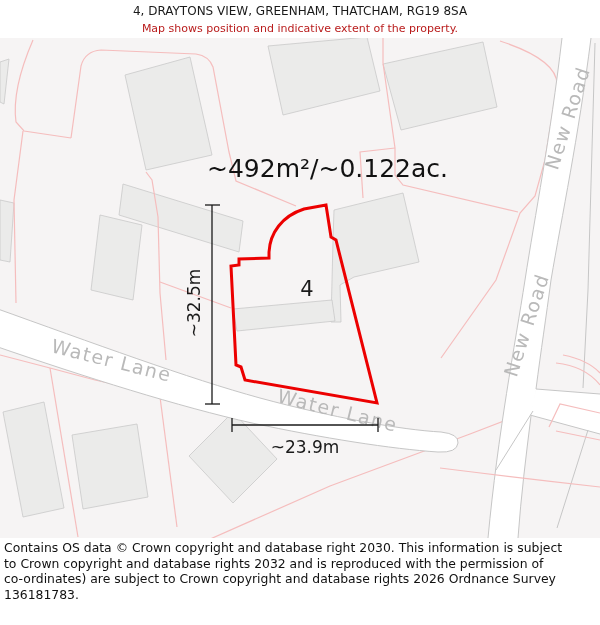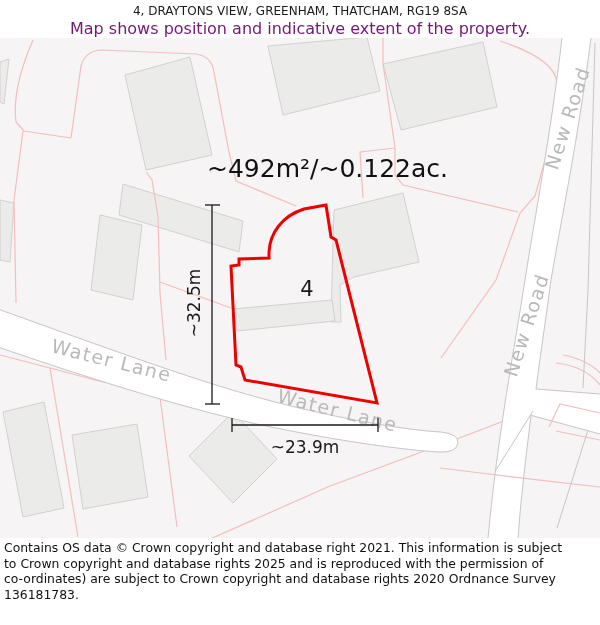--- a/index.html
+++ b/index.html
@@ -1,20 +1,20 @@
 <!DOCTYPE html>
 <html><head>
 <meta charset="utf-8">
 <style>
   html,body{margin:0;padding:0;background:#ffffff;}
   body{width:600px;height:625px;position:relative;overflow:hidden;
        font-family:"DejaVu Sans","Liberation Sans",sans-serif;color:#1a1a1a;}
   .titleblock{position:absolute;top:3px;left:0;width:600px;text-align:center;}
   .title-line1{font-size:12px;line-height:17px;color:#1a1a1a;}
-  .title-line2{font-size:16px;line-height:17px;color:#701a75;}
+  .title-line2{font-size:11px;line-height:17px;color:#b91c1c;}
   .mapwrap{position:absolute;top:38px;left:0;width:600px;height:500px;}
   svg{display:block;}
   svg text{font-family:"DejaVu Sans","Liberation Sans",sans-serif;}
   .roadlabel{font-size:19px;letter-spacing:1.5px;fill:#b9b9b9;}
   .dimlabel{font-size:17px;fill:#1a1a1a;}
   .arealabel{font-size:25px;fill:#111111;}
   .plotnum{font-size:21px;fill:#1a1a1a;}
   .footer{position:absolute;top:540px;left:4px;width:594px;}
   .footer div{font-size:12.4px;line-height:15.6px;color:#111111;white-space:nowrap;}
 </style>
@@ -116,17 +116,17 @@
     <line x1="378" y1="418" x2="378" y2="432"></line>
   </g>
   <text class="dimlabel" text-anchor="middle" transform="translate(200,303) rotate(-90)">~32.5m</text>
   <text class="dimlabel" text-anchor="middle" x="305" y="453">~23.9m</text>
 
   <text class="arealabel" x="207" y="177">~492m²/~0.122ac.</text>
 </svg>
 </div>
 
 <div class="footer">
-  <div>Contains OS data © Crown copyright and database right 2021. This information is subject</div>
-  <div>to Crown copyright and database rights 2025 and is reproduced with the permission of</div>
-  <div>co-ordinates) are subject to Crown copyright and database rights 2020 Ordnance Survey</div>
+  <div>Contains OS data © Crown copyright and database right 2030. This information is subject</div>
+  <div>to Crown copyright and database rights 2032 and is reproduced with the permission of</div>
+  <div>co-ordinates) are subject to Crown copyright and database rights 2026 Ordnance Survey</div>
   <div>136181783.</div>
 </div>
 
 </body></html>

